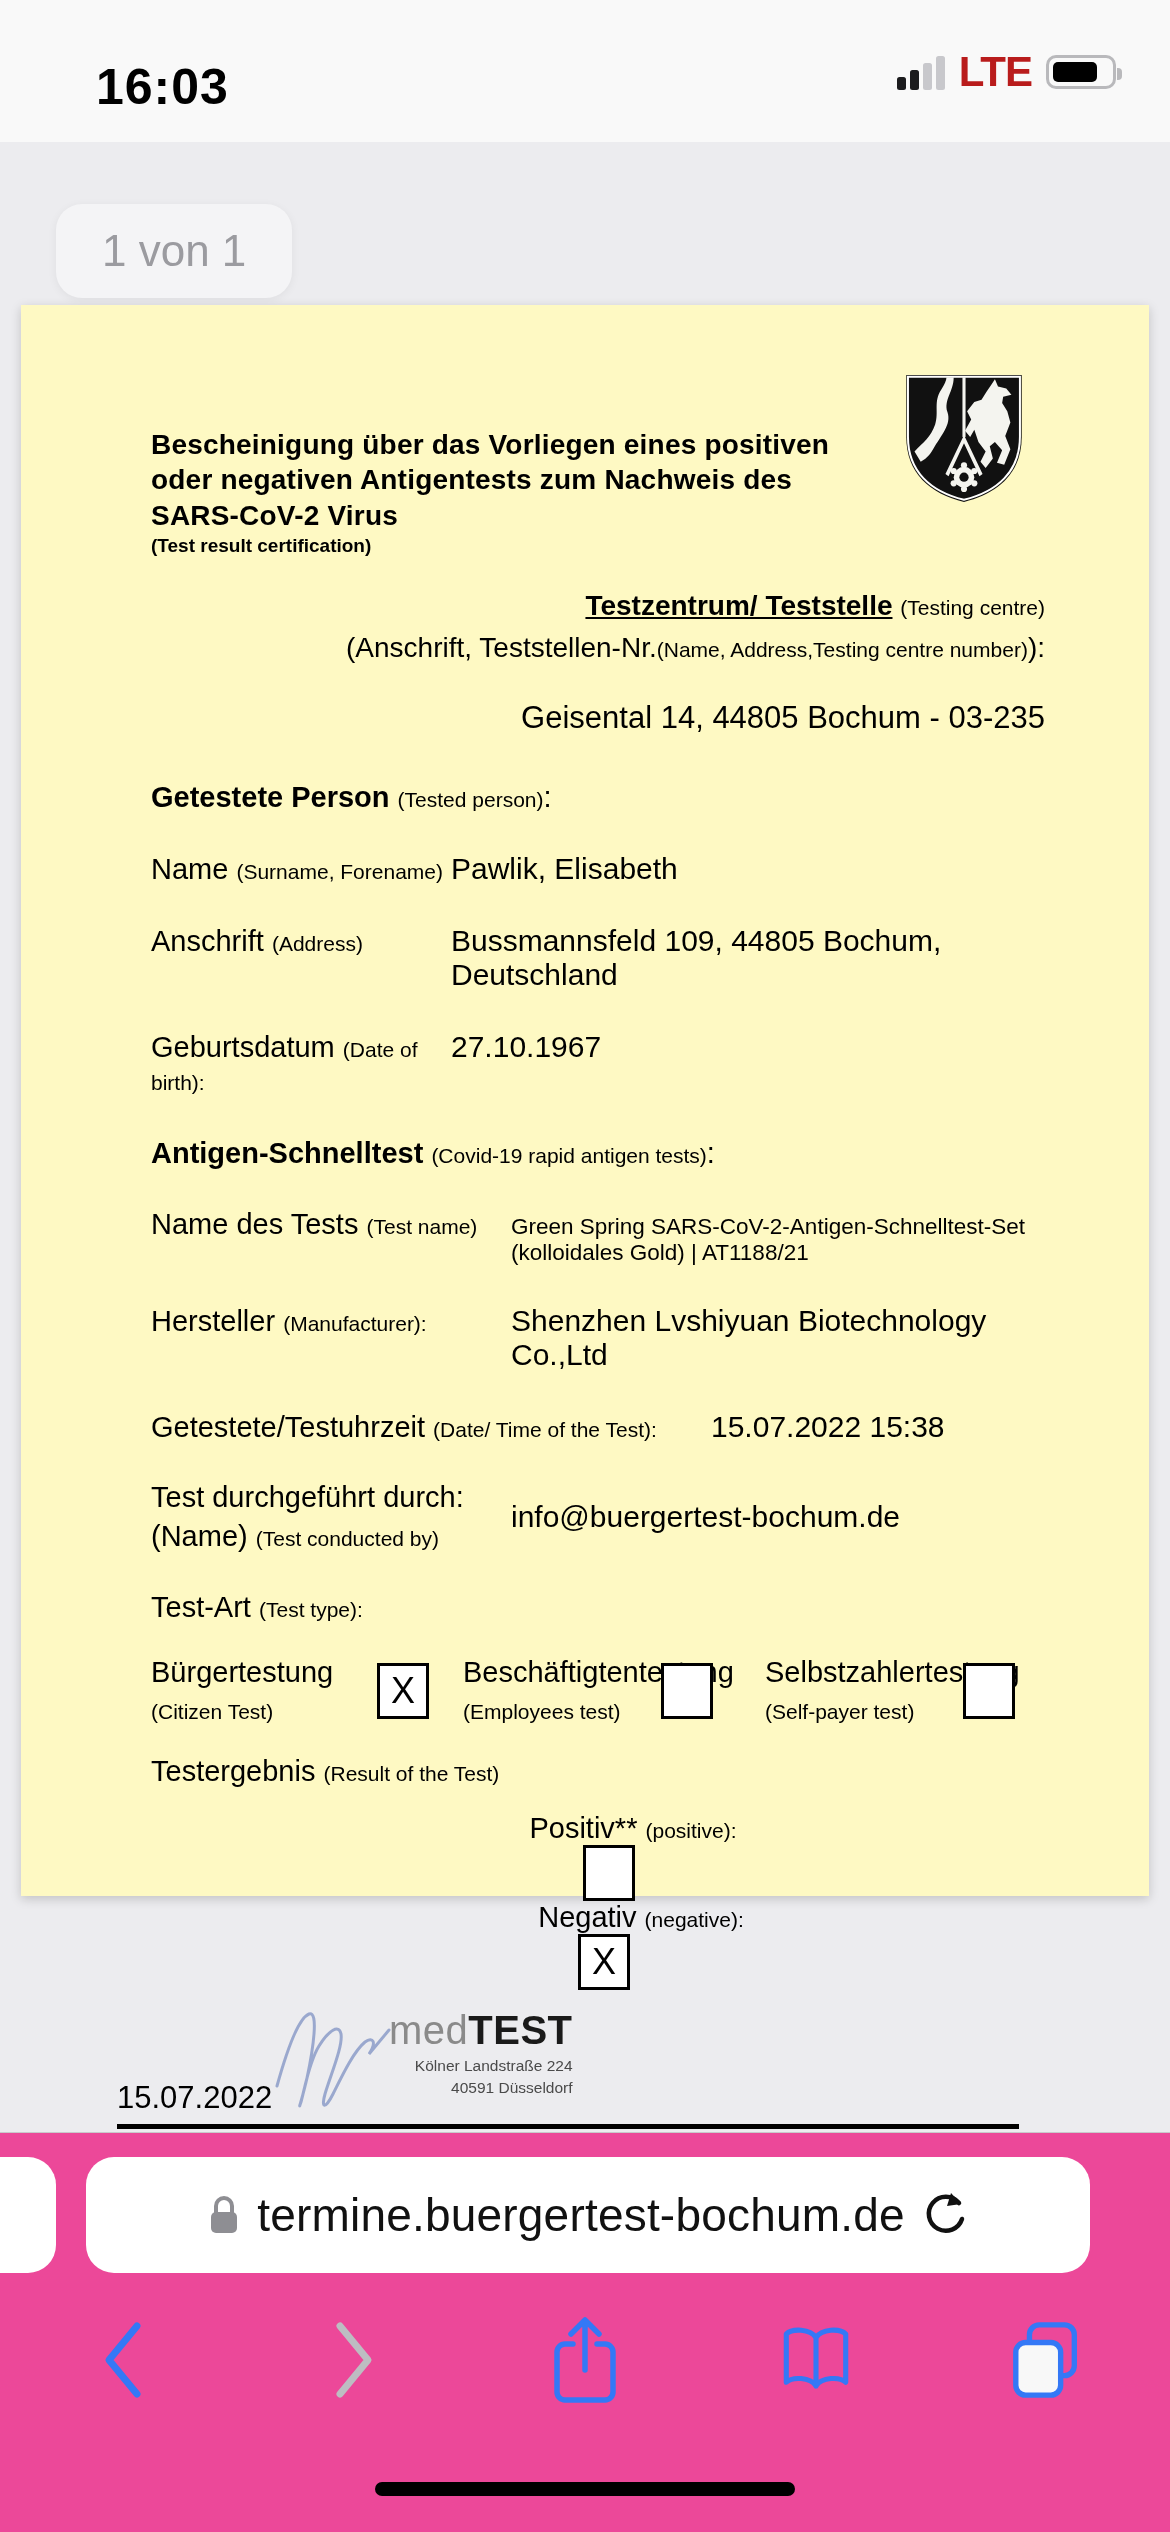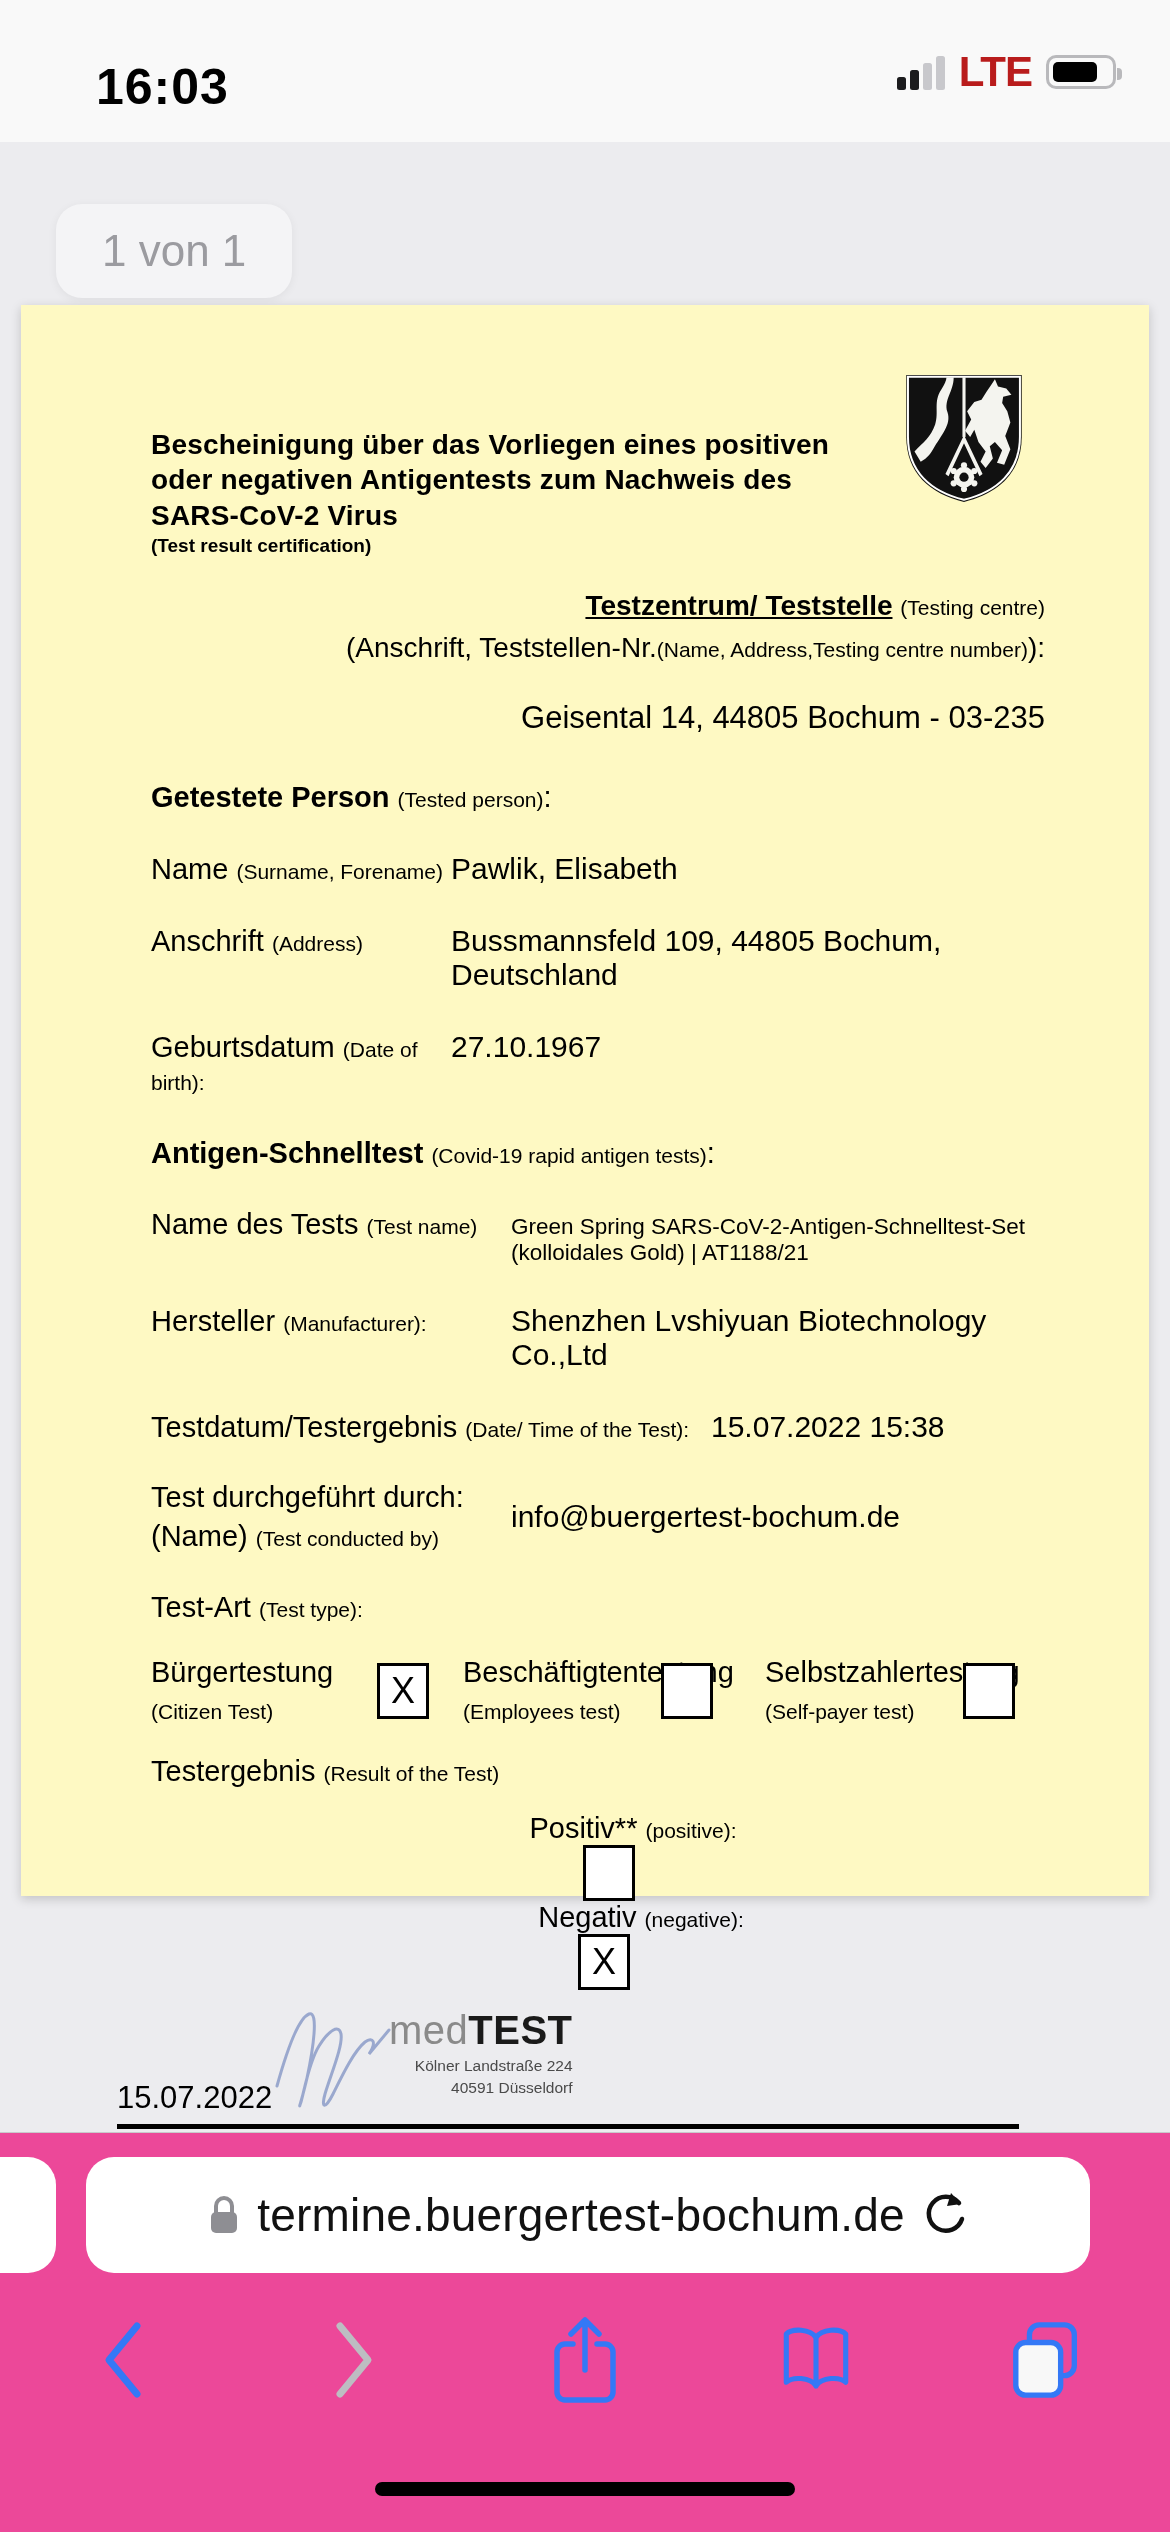--- a/index.html
+++ b/index.html
@@ -173,21 +173,21 @@
 
     <div class="row wide">
       <div class="lbl"><span>Name des Tests</span> <span class="small">(Test name)</span></div>
       <div class="val sm">Green Spring SARS-CoV-2-Antigen-Schnelltest-Set (kolloidales Gold) | AT1188/21</div>
     </div>
     <div class="row wide">
       <div class="lbl"><span>Hersteller</span> <span class="small">(Manufacturer):</span></div>
       <div class="val">Shenzhen Lvshiyuan Biotechnology Co.,Ltd</div>
     </div>
     <div class="row xwide">
-      <div class="lbl"><span>Testdatum/Testergebnis</span> <span class="small">(Date/ Time of the Test):</span></div>
+      <div class="lbl"><span>Getestete/Testuhrzeit</span> <span class="small">(Date/ Time of the Test):</span></div>
       <div class="val">15.07.2022 15:38</div>
     </div>
     <div class="row wide" style="align-items:center; margin-top:34px;">
       <div class="lbl two-line"><span>Test durchgeführt durch:</span><br><span>(Name)</span> <span class="small">(Test conducted by)</span></div>
       <div class="val">info@buergertest-bochum.de</div>
     </div>
 
     <div class="sec-head" style="margin-top:34px; font-weight:400;">
       <span>Test-Art</span> <span class="small">(Test type):</span>
     </div>

